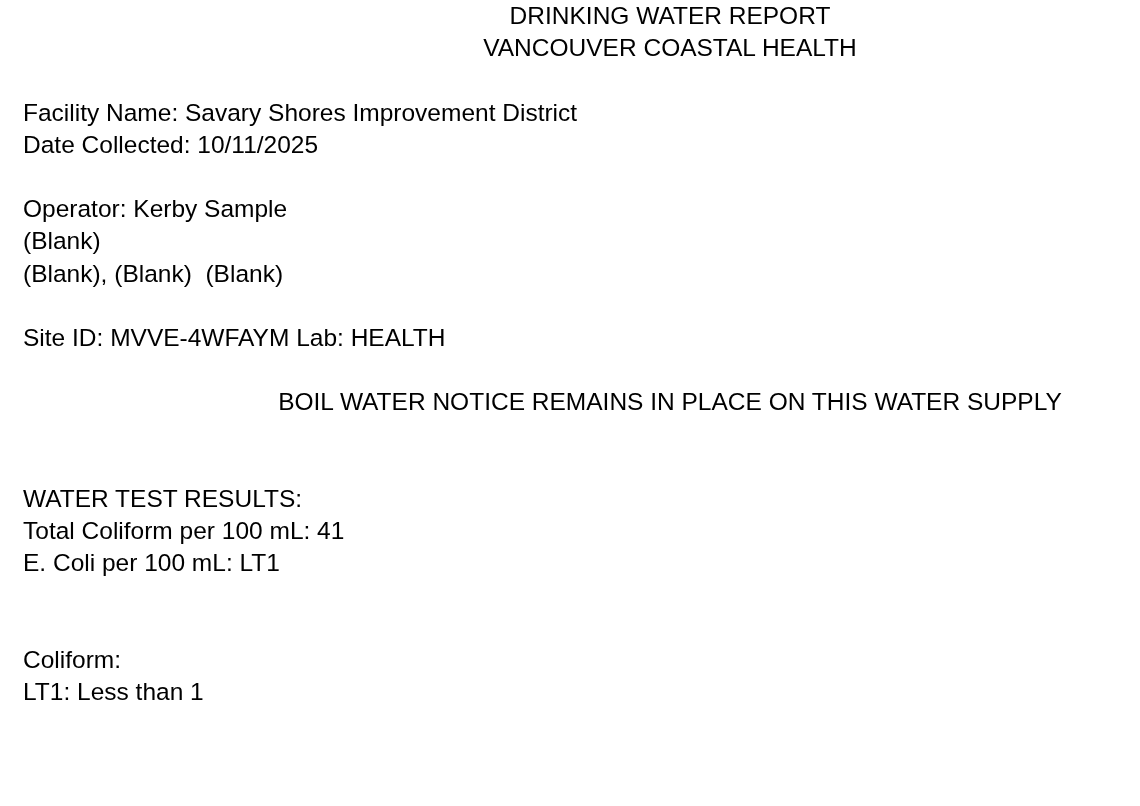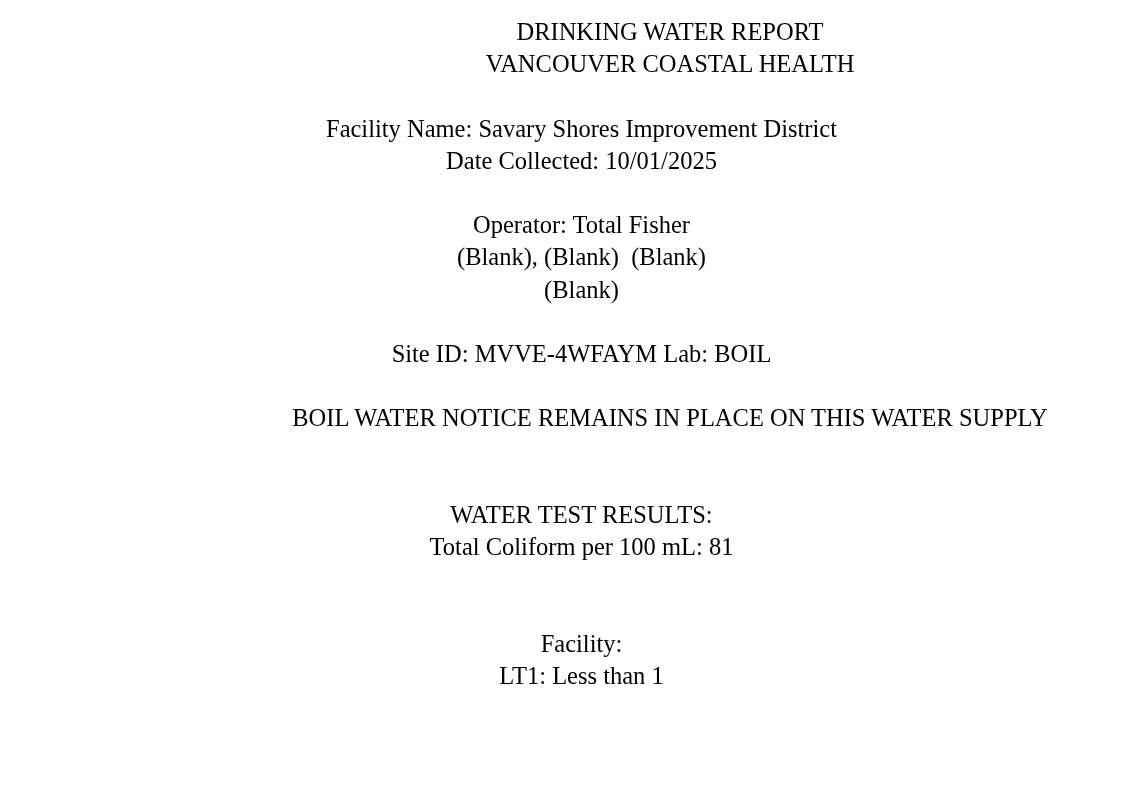--- a/index.html
+++ b/index.html
@@ -11,68 +11,66 @@
     height: 806px;
     background: #ffffff;
     overflow: hidden;
     font-family: "Liberation Sans", "DejaVu Sans", sans-serif;
     font-size: 24.5px;
     line-height: 32.2px;
     color: #000000;
     -webkit-font-smoothing: antialiased;
   }
   .doc {
-    padding-top: 16px;
-    font-family: Liberation Serif, serif;
   }
   .line {
     min-height: 32.2px;
     white-space: pre;
-    text-align: center;
   }
   .body-line {
     padding-left: 23px;
   }
   .centered-line {
     width: 1340px;
     text-align: center;
   }
 </style>
 </head>
 <body>
 
 <div class="doc">
 
   <div class="line centered-line">DRINKING WATER REPORT</div>
   <div class="line centered-line">VANCOUVER COASTAL HEALTH</div>
 
   <div class="line"></div>
 
   <div class="line body-line">Facility Name: Savary Shores Improvement District</div>
-  <div class="line body-line">Date Collected: 10/01/2025</div>
+  <div class="line body-line">Date Collected: 10/11/2025</div>
 
   <div class="line"></div>
 
-  <div class="line body-line">Operator: Total Fisher</div>
+  <div class="line body-line">Operator: Kerby Sample</div>
+  <div class="line body-line">(Blank)</div>
   <div class="line body-line">(Blank), (Blank)  (Blank)</div>
-  <div class="line body-line">(Blank)</div>
 
   <div class="line"></div>
 
-  <div class="line body-line">Site ID: MVVE-4WFAYM Lab: BOIL</div>
+  <div class="line body-line">Site ID: MVVE-4WFAYM Lab: HEALTH</div>
 
   <div class="line"></div>
 
   <div class="line centered-line">BOIL WATER NOTICE REMAINS IN PLACE ON THIS WATER SUPPLY</div>
 
   <div class="line"></div>
   <div class="line"></div>
 
   <div class="line body-line">WATER TEST RESULTS:</div>
-  <div class="line body-line">Total Coliform per 100 mL: 81</div>
+  <div class="line body-line">Total Coliform per 100 mL: 41</div>
+  <div class="line body-line">E. Coli per 100 mL: LT1</div>
 
   <div class="line"></div>
   <div class="line"></div>
 
-  <div class="line body-line">Facility:</div>
+  <div class="line body-line">Coliform:</div>
   <div class="line body-line">LT1: Less than 1</div>
 
 </div>
 
 </body></html>

